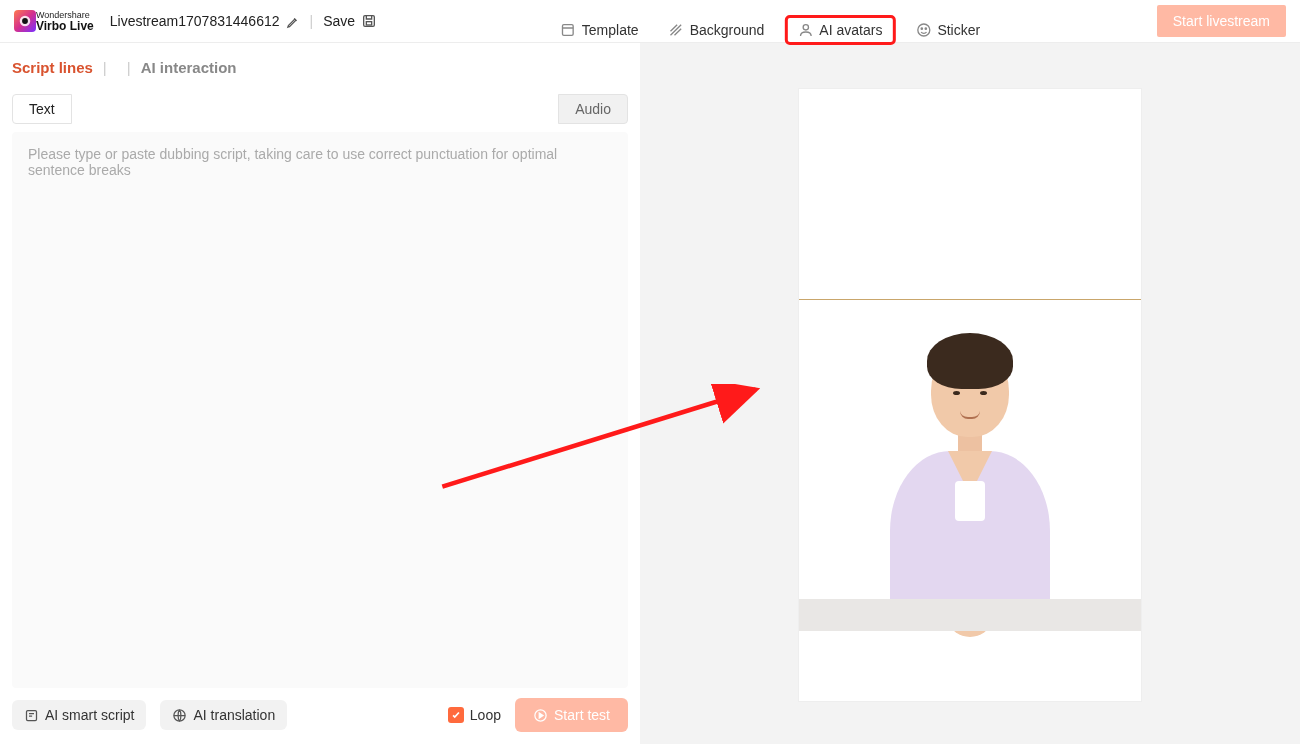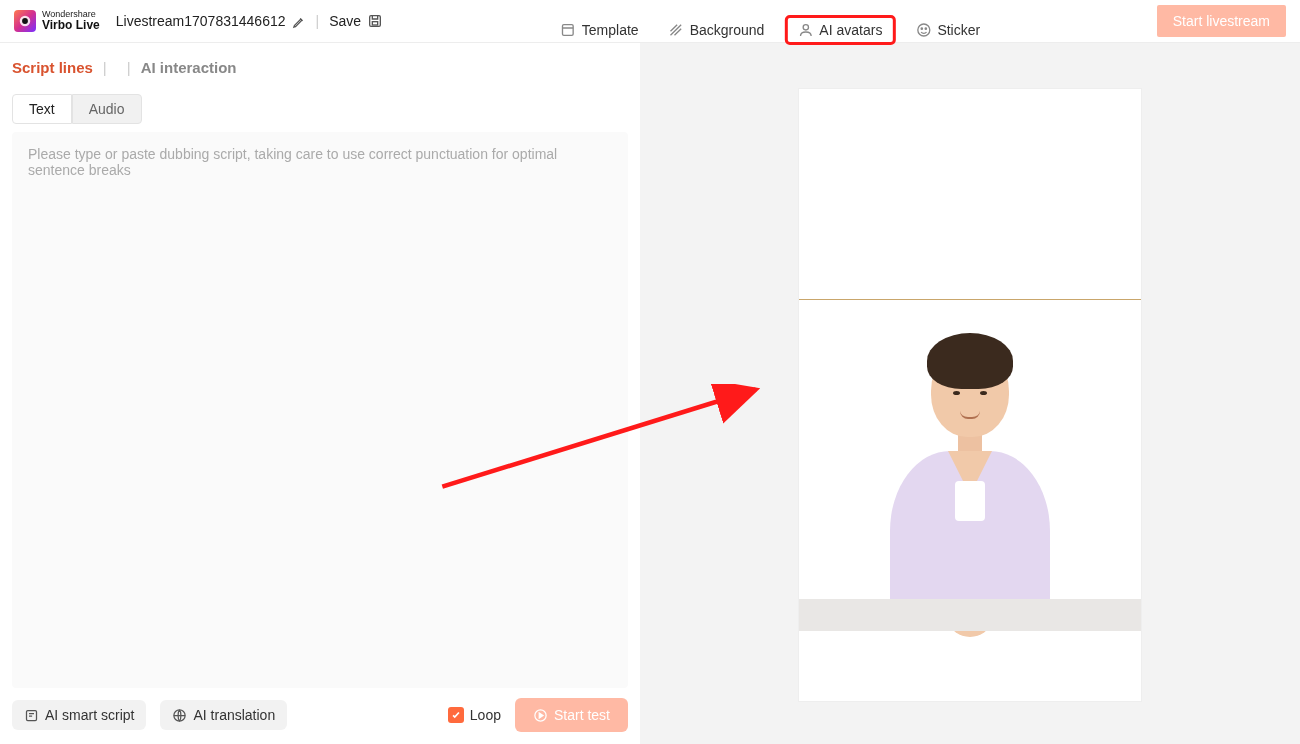--- a/index.html
+++ b/index.html
@@ -14,21 +14,21 @@
 
   
   .topbar {
     height: 43px;
     display: flex;
     align-items: center;
     padding: 0 14px;
     border-bottom: 1px solid #ededed;
     background: #fff;
   }
-  .logo { display:flex; gap:6px; }
+  .logo { display:flex; align-items:center; gap:0; }
   .logo-mark {
     width: 22px; height: 22px; border-radius: 4px;
     background: linear-gradient(135deg,#ff7b4e 0%,#d4308e 50%,#7a2fff 100%);
     display:flex;align-items:center;justify-content:center;
   }
   .logo-text { display:flex; flex-direction:column; line-height:1; }
   .logo-text .small { font-size:9px; color:#222; }
   .logo-text .big { font-size:12px; font-weight:700; color:#111; }
 
   .proj-name { margin-left:16px; font-size:14px; color:#222; display:flex; align-items:flex-end; gap:6px;}
@@ -95,21 +95,21 @@
     font-size:14px;
     color:#222;
     display:flex;align-items:center;gap:8px;
     cursor:pointer;
   }
   .flag { width:22px;height:14px; background:linear-gradient(#b22234 0 33%,#fff 33% 66%,#b22234 66%); position:relative;}
   .flag::before{content:"";position:absolute;left:0;top:0;width:9px;height:8px;background:#3c3b6e;}
   .swap-ic{width:14px;height:14px;}
 
   
-  .sub-tabs { display:flex; margin-top:18px; }
+  .sub-tabs { display:flex; margin-top:18px;justify-content:space-between; }
   .sub-tab {
     padding:6px 16px;
     font-size:14px;
     border:1px solid #e3e3e3;
     background:#f1f1f1;
     color:#666;
     cursor:pointer;
   }
   .sub-tab:first-child{ border-radius:4px 0 0 4px;}
   .sub-tab:last-child{ border-radius:0 4px 4px 0;}

